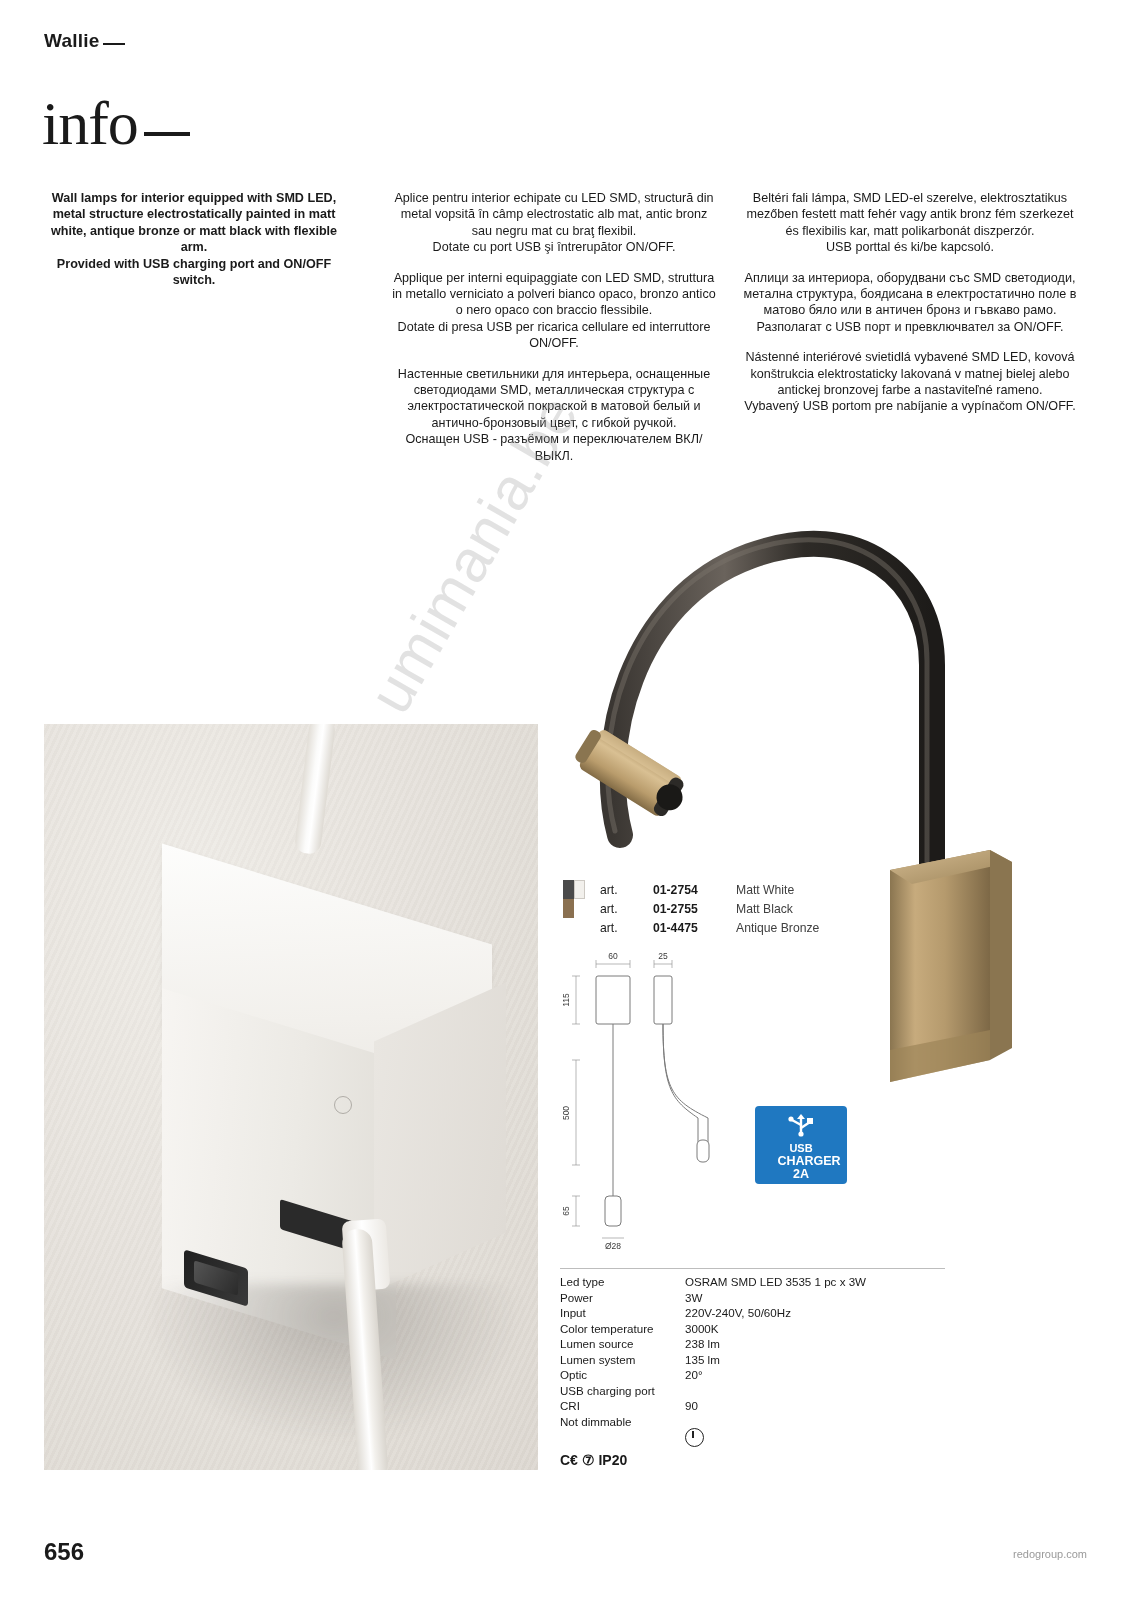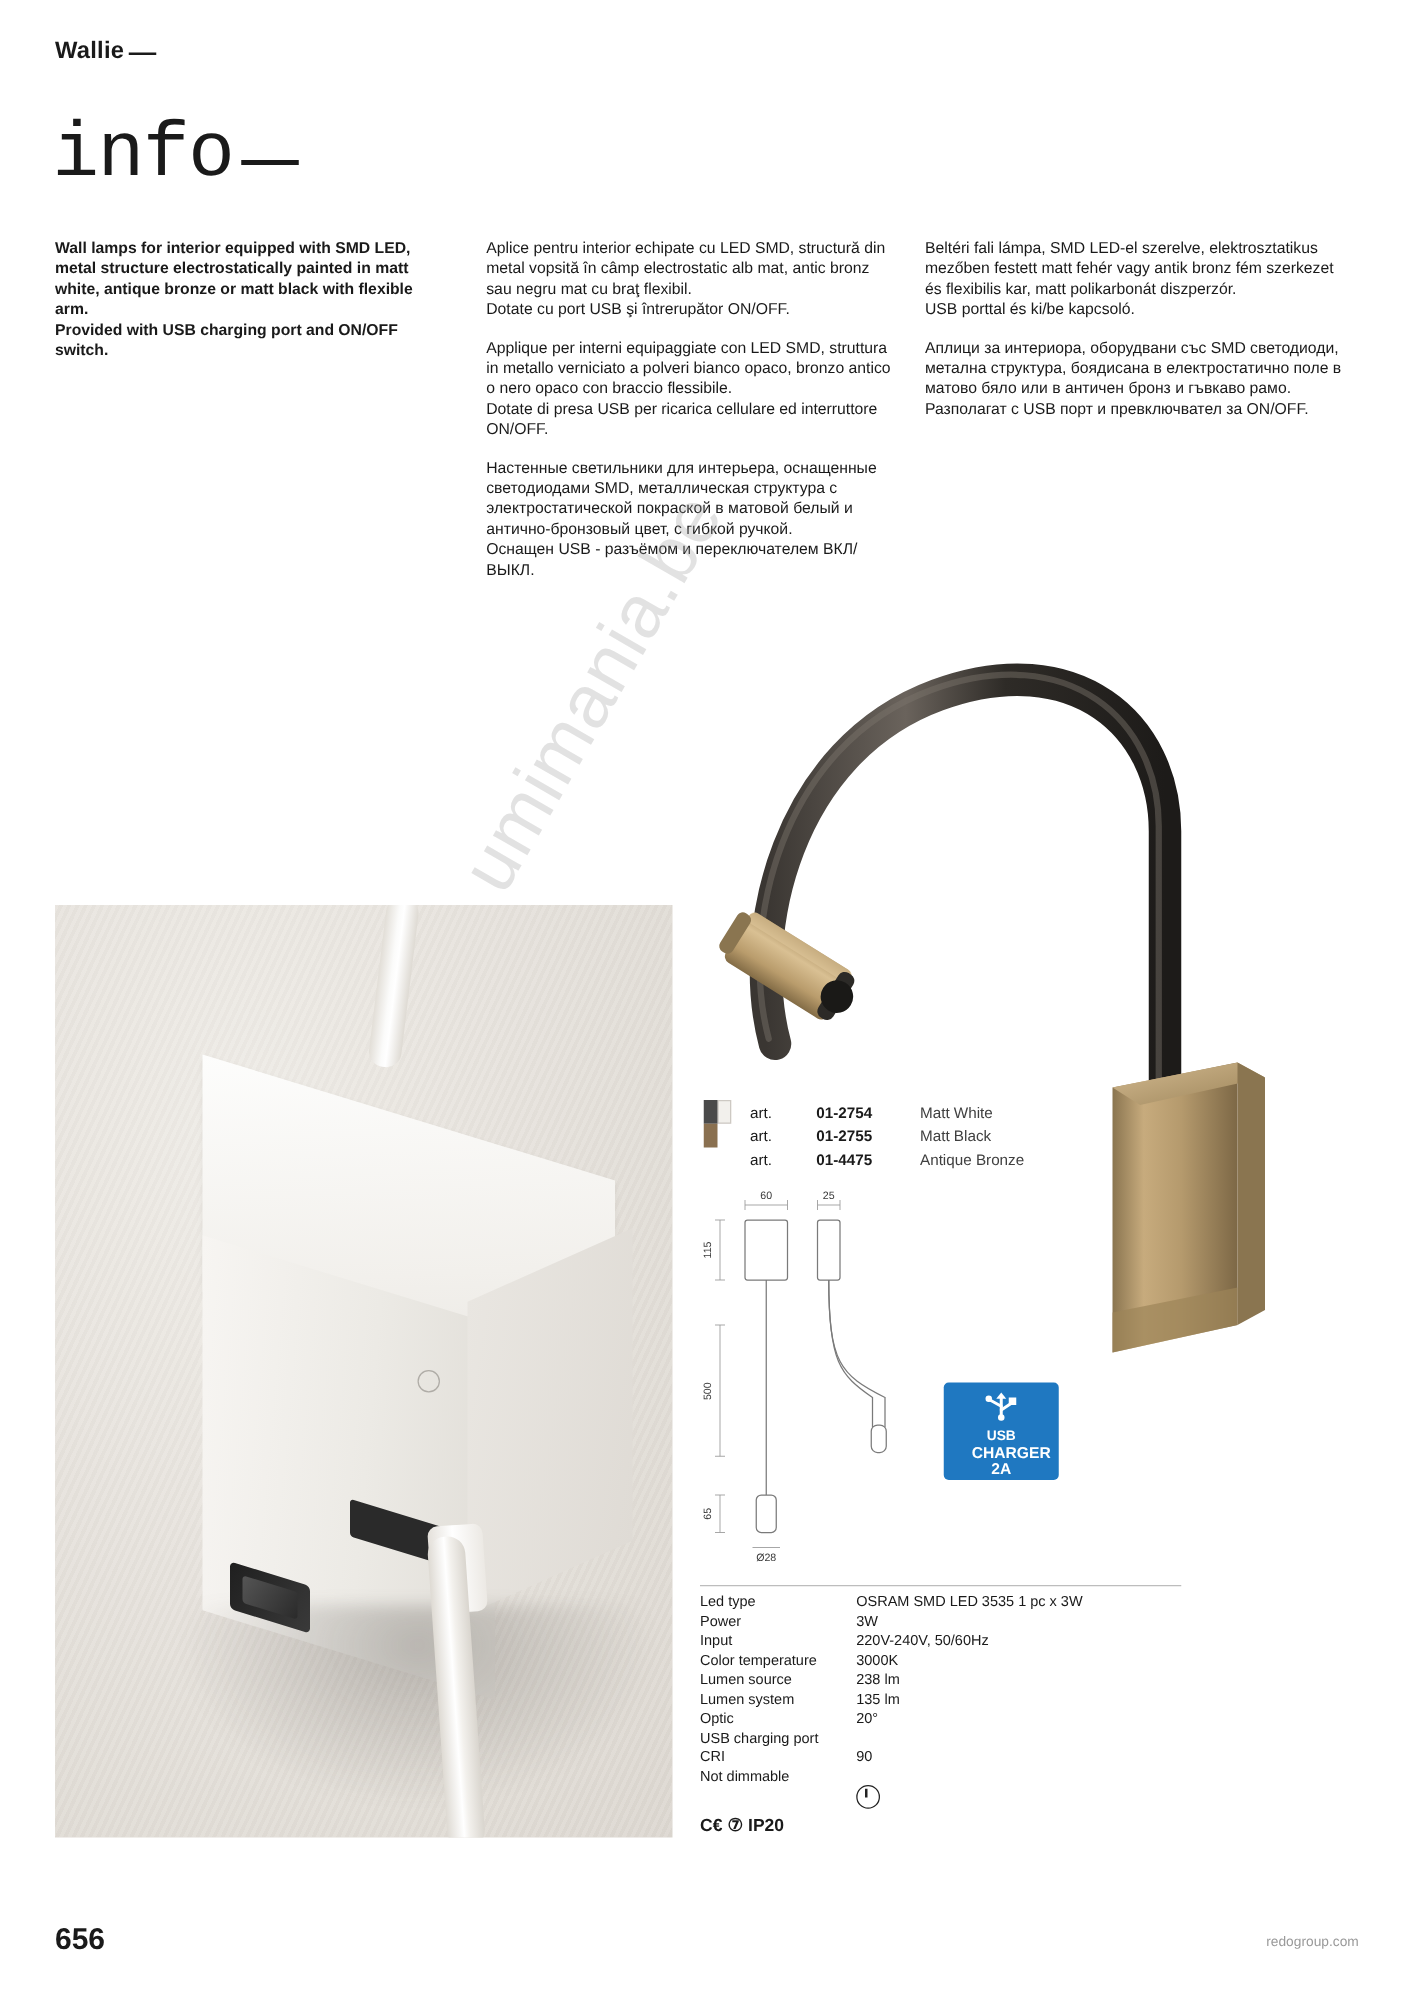--- a/index.html
+++ b/index.html
@@ -16,28 +16,28 @@
   
   .brand{
     position:absolute;left:44px;top:30px;
     font-size:19px;font-weight:bold;letter-spacing:0.2px;
   }
   .brand .dash{display:inline-block;width:22px;height:2px;background:#1a1a1a;
     vertical-align:2px;margin-left:4px;}
   .info-title{
     position:absolute;left:42px;top:88px;
     font-size:62px;font-weight:300;letter-spacing:-1px;
-    font-family:Liberation Mono, monospace;
+    font-family:Liberation Serif, serif;
   }
   .info-title .dash{display:inline-block;width:46px;height:4px;background:#1a1a1a;
     vertical-align:8px;margin-left:6px;}
 
   
   .col{position:absolute;font-size:12.6px;line-height:16.4px;}
-  .col p{margin:0 0 14px 0;}
+  .col p{margin:0 0 14px 0;text-align:center;}
   .col1{left:44px;top:190px;width:300px;font-weight:bold;}
   .col2{left:389px;top:190px;width:330px;}
   .col3{left:740px;top:190px;width:340px;}
 
   
   .photo{
     position:absolute;left:44px;top:724px;width:494px;height:746px;
     background:
       radial-gradient(ellipse at 30% 25%, #efece7 0%, #e6e2dc 45%, #dcd7d0 100%);
     overflow:hidden;
@@ -184,20 +184,22 @@
 Dotate di presa USB per ricarica cellulare ed interruttore ON/OFF.</p>
     <p style="white-space:pre-line">Настенные светильники для интерьера, оснащенные светодиодами SMD, металлическая структура с электростатической покраской в матовой белый и антично-бронзовый цвет, с гибкой ручкой.
 Оснащен USB - разъёмом и переключателем ВКЛ/ВЫКЛ.</p>
   </div>
 
   <div class="col col3">
     <p style="white-space:pre-line">Beltéri fali lámpa, SMD LED-el szerelve, elektrosztatikus mezőben festett matt fehér vagy antik bronz fém szerkezet és flexibilis kar, matt polikarbonát diszperzór.
 USB porttal és ki/be kapcsoló.</p>
     <p style="white-space:pre-line">Аплици за интериора, оборудвани със SMD светодиоди, метална структура, боядисана в електростатично поле в матово бяло или в античен бронз и гъвкаво рамо.
 Разполагат с USB порт и превключвател за ON/OFF.</p>
+    <p style="white-space:pre-line">Nástenné interiérové svietidlá vybavené SMD LED, kovová konštrukcia elektrostaticky lakovaná v matnej bielej alebo antickej bronzovej farbe a nastaviteľné rameno.
+Vybavený USB portom pre nabíjanie a vypínačom ON/OFF.</p>
   </div>
 
   <div class="hero">
     <svg width="540" height="620" viewBox="0 0 540 620">
       <defs>
         <linearGradient id="armG" x1="0" y1="0" x2="1" y2="0">
           <stop offset="0%" stop-color="#3a3632"></stop>
           <stop offset="35%" stop-color="#6a635c"></stop>
           <stop offset="60%" stop-color="#2e2b27"></stop>
           <stop offset="100%" stop-color="#1d1b19"></stop>

